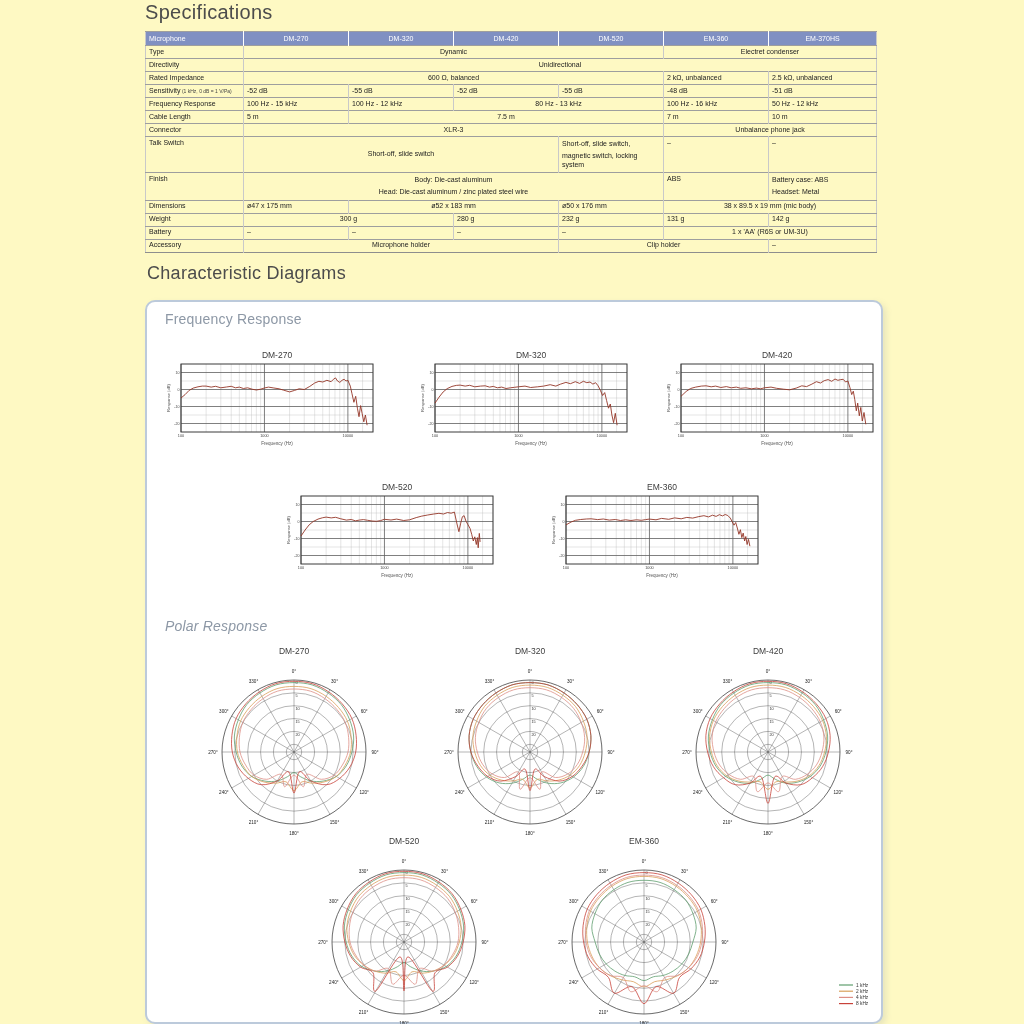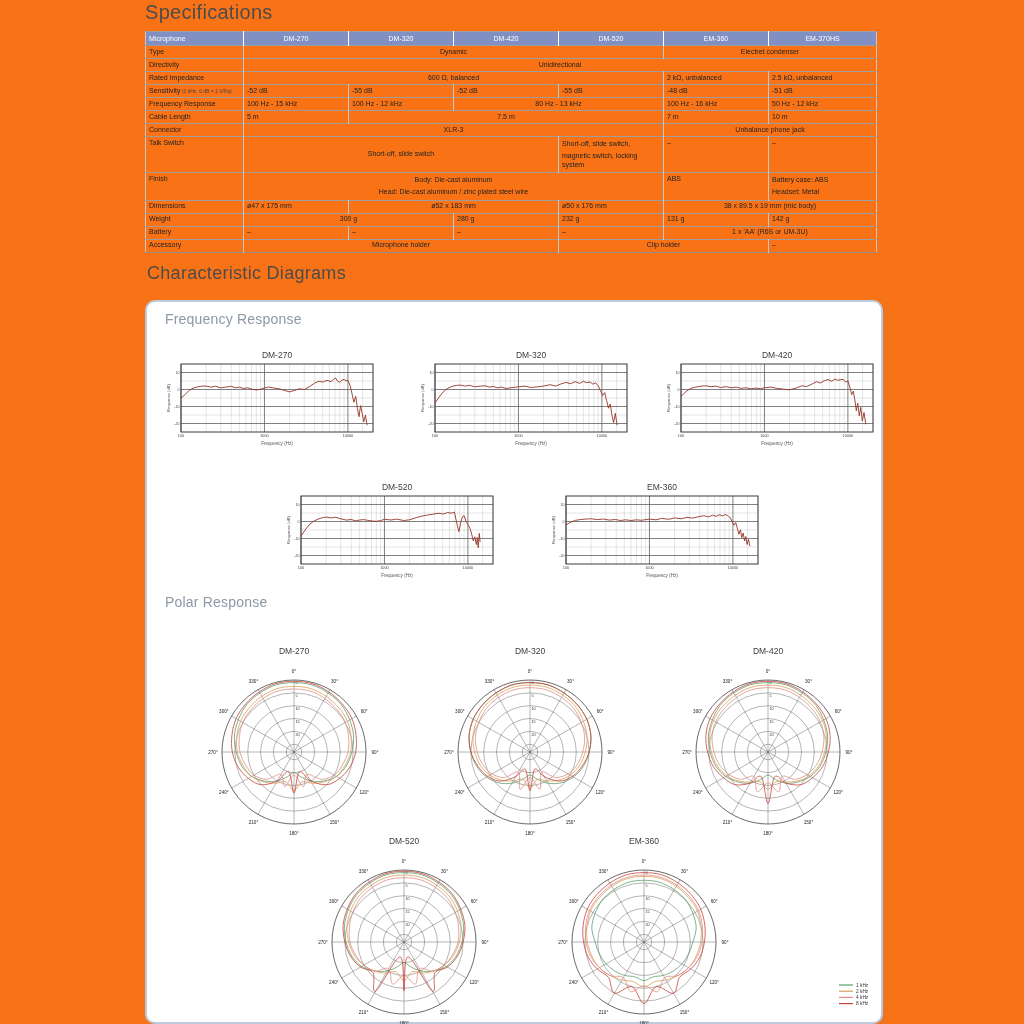--- a/index.html
+++ b/index.html
@@ -1,22 +1,22 @@
 <!DOCTYPE html>
 <html><head>
 <meta charset="utf-8">
 <style>
   html,body{margin:0;padding:0;background:#fff;}
-  .page{position:relative;width:1024px;height:1024px;background:#f97316;font-family:"Liberation Sans",sans-serif;overflow:hidden;}
+  .page{position:relative;width:1024px;height:1024px;background:#fef9c3;font-family:"Liberation Sans",sans-serif;overflow:hidden;}
   h1{position:absolute;margin:0;font-weight:400;color:#4c4c4c;letter-spacing:.3px;}
   #spec-title{left:145px;top:1px;font-size:20px;}
   #char-title{left:147px;top:263px;font-size:18px;}
   h2{position:absolute;margin:0;font-weight:400;color:#8d98a6;font-size:14px;letter-spacing:.2px;}
   #fr-head{left:18px;top:9px;}
-  #po-head{left:18px;top:292px;}
+  #po-head{left:18px;top:316px;font-style:italic;}
   table#spec{position:absolute;left:145px;top:31px;width:731px;border-collapse:collapse;table-layout:fixed;font-size:7px;color:#222;border-left:1px solid #c9c9c9;border-right:1px solid #c9c9c9;border-bottom:1px solid #8e8e8e;}
   table#spec th{background:#8090c2;color:#fff;font-weight:400;font-size:7px;padding:3px 3px;border-left:1px solid #fff;text-align:center;}
   table#spec th:first-child{text-align:left;border-left:none;}
   table#spec tr{border-top:1px solid #9e9e9e;}
   table#spec td{border-left:1px solid #c9c9c9;padding:1.5px 3px;line-height:1.25;vertical-align:top;height:9px;}
   table#spec td:first-child{border-left:none;}
   table#spec td.c{text-align:center;vertical-align:middle;}
   .lbl{color:#222;}
   .fine{font-size:5px;color:#444;}
   .cell-line{padding:1.5px 0;}

